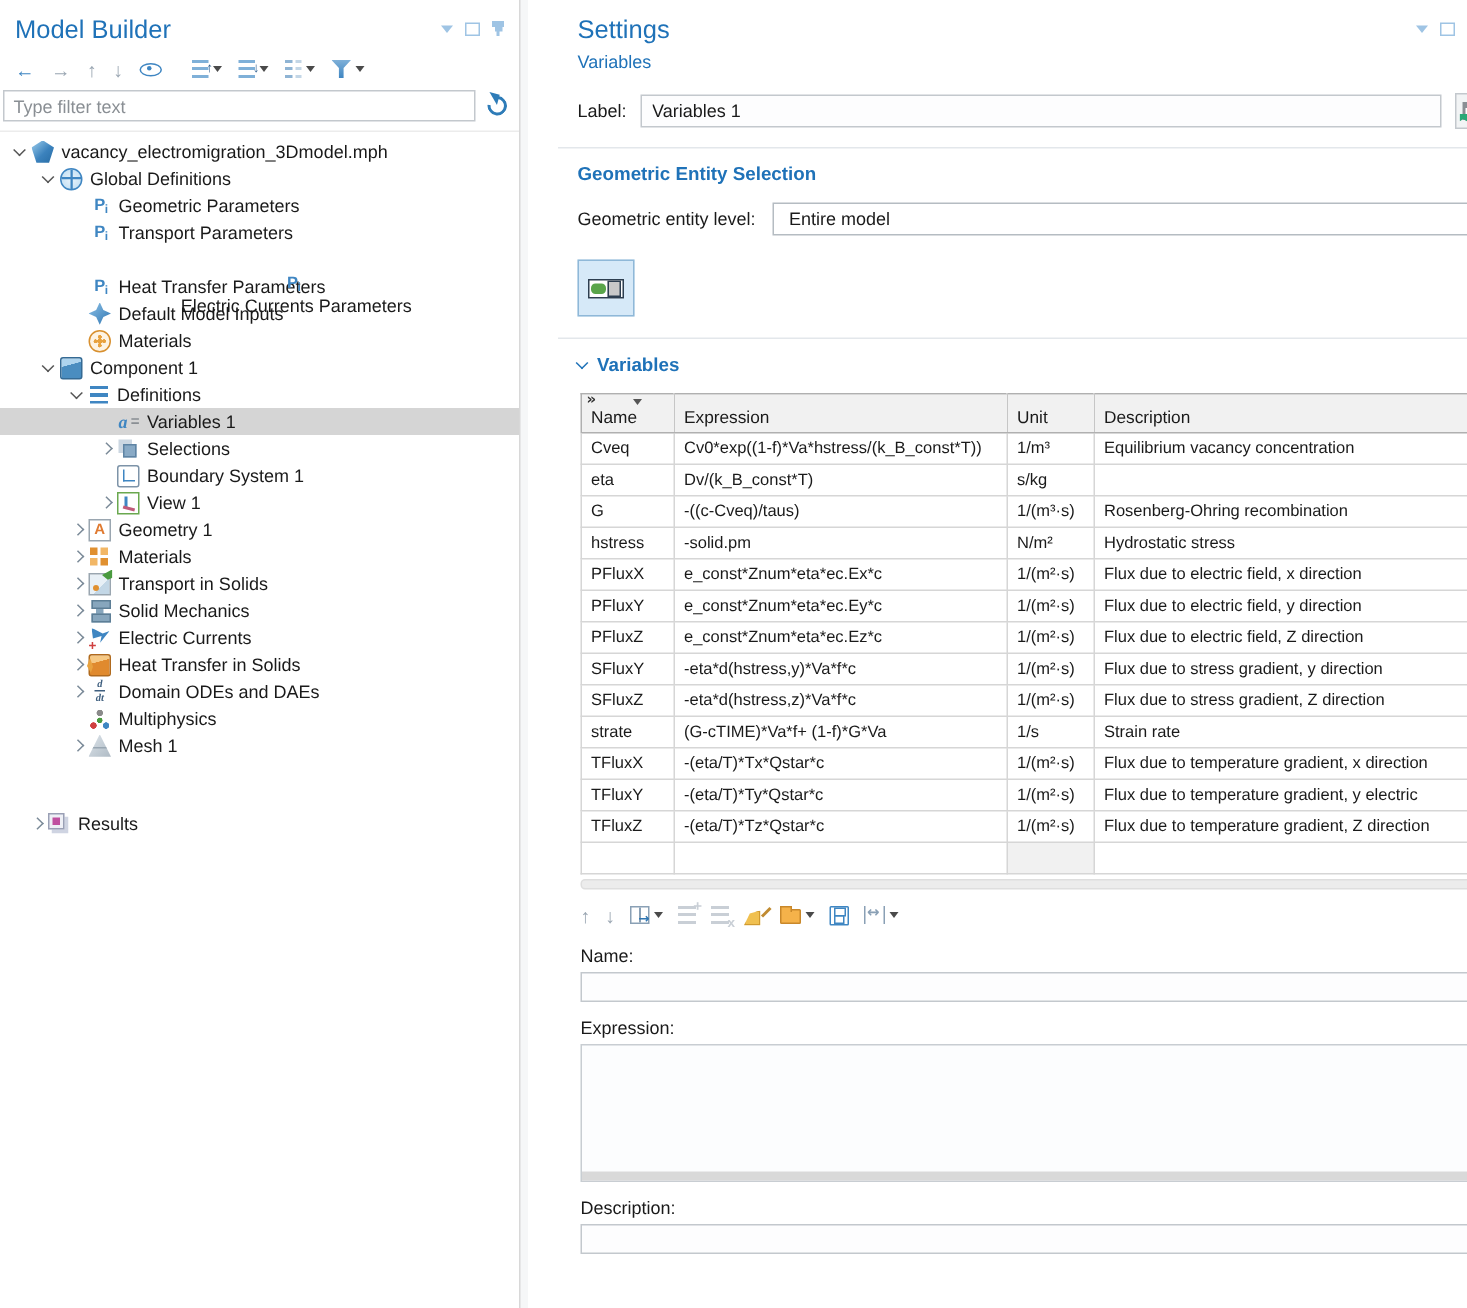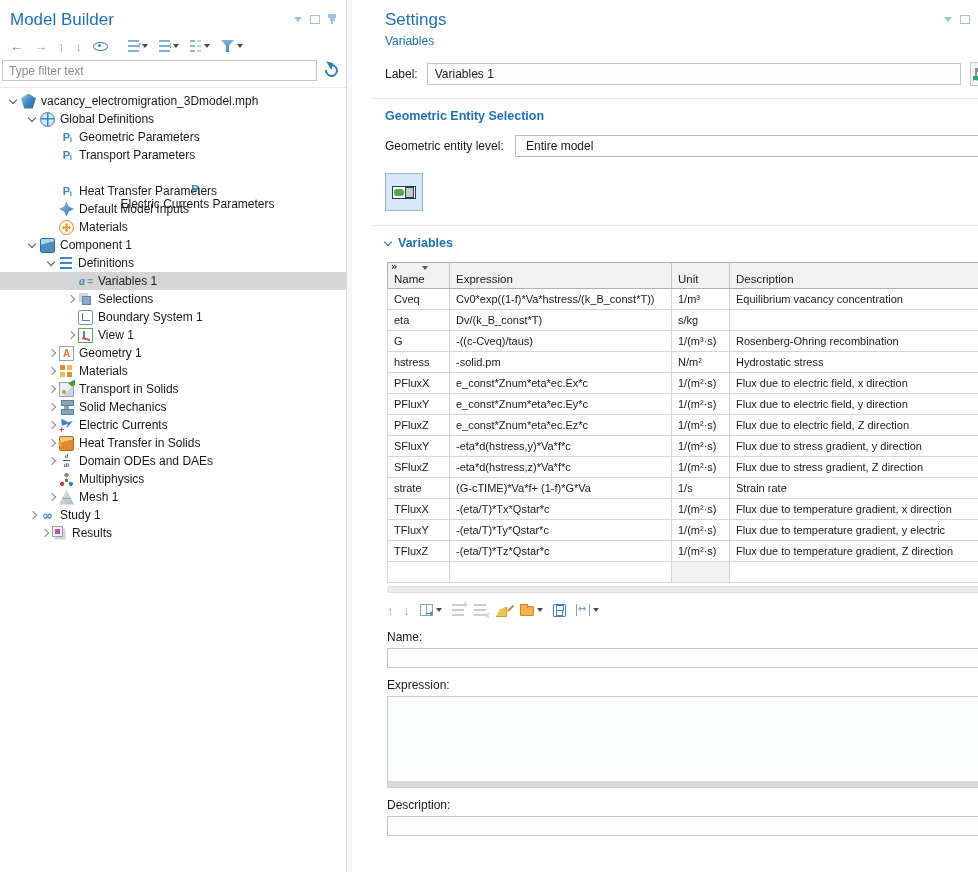--- a/index.html
+++ b/index.html
@@ -334,27 +334,22 @@
     <span class="ico ic-multiphysics"></span>
     <span class="tree-label">Multiphysics</span>
   </div>
 
   <div class="tree-row" style="padding-left: 44px;">
     <span class="chev closed"></span>
     <span class="ico ic-mesh"></span>
     <span class="tree-label">Mesh 1</span>
   </div>
 
-  <div class="tree-row" style="padding-left: 25px;">
-    <span class="chev closed"></span>
-    <span class="ico ic-study"></span>
-    <span class="tree-label">Study 1</span>
-  </div>
-
-  <div class="tree-row" style="padding-left: 37px;">
+
+  <div class="tree-row" style="padding-left: 17px; margin-top: 34px;">
     <span class="chev closed"></span>
     <span class="ico ic-results"></span>
     <span class="tree-label">Results</span>
   </div>
 </div>
 </div>
 
 <div class="splitter"></div>
 
 <div class="set-panel">

